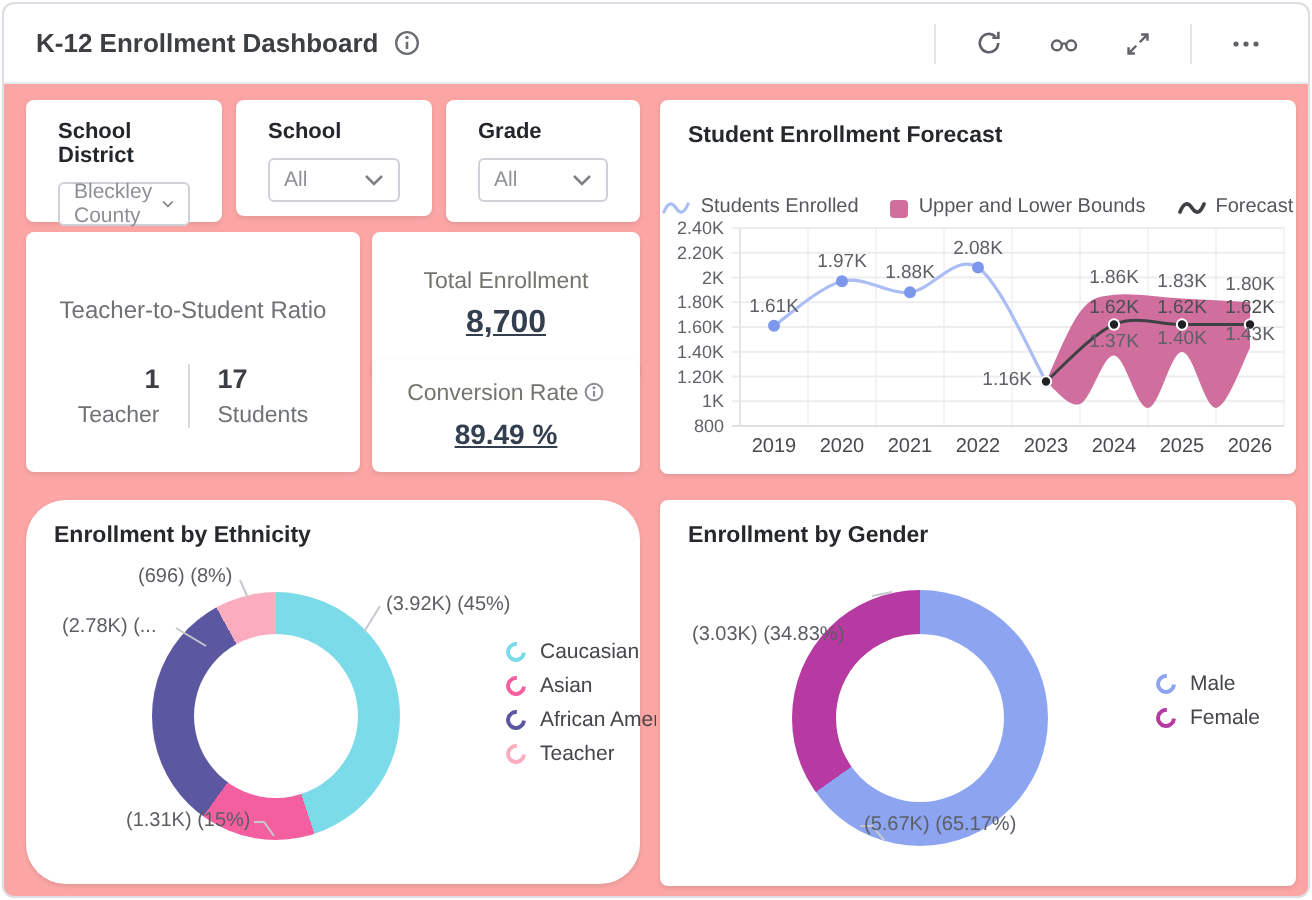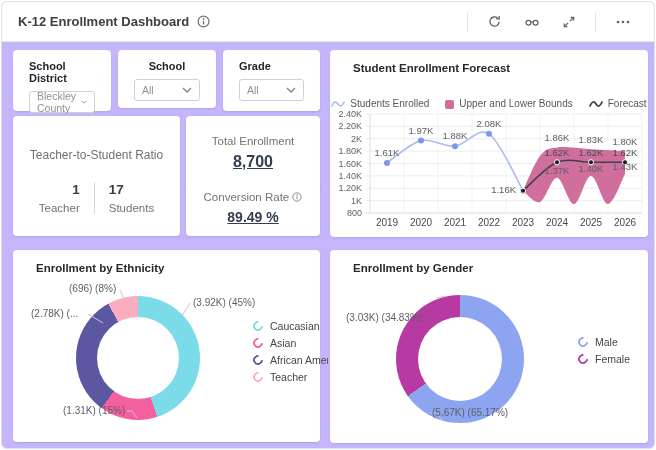--- a/index.html
+++ b/index.html
@@ -1,30 +1,30 @@
 <!DOCTYPE html>
 <html><head>
 <meta charset="utf-8">
 <style>
   * { box-sizing: border-box; }
   body { margin:0; background:#fff; font-family:"Liberation Sans", sans-serif; }
   .frame { position:relative; width:654px; height:448px; margin:1px; border:1px solid #dcdfe3;
-           border-radius:6px; background:#c4b5fd; overflow:hidden; }
+           border-radius:6px; background:#fca5a5; overflow:hidden; }
 
   
   .topbar { position:absolute; top:0; left:0; right:0; height:40px; background:#fff;
             border-bottom:1px solid #e9eaec; display:flex; align-items:center; padding:0 16px; }
   .title { font-size:13px; font-weight:bold; color:#3c4043; margin-right:8px; }
   .tools { margin-left:auto; display:flex; align-items:center; gap:8px; }
   .tbtn { background:none; border:none; padding:4px 7px; cursor:pointer; display:flex; align-items:center; }
   .tdiv { width:1px; height:20px; background:#e4e6e8; margin:0 4px; }
 
   
   .card { position:absolute; background:#fff; border-radius:4px; box-shadow:0 1px 2px rgba(60,64,67,.14); }
-  .card-title { font-size:11.5px; font-weight:bold; color:#26292c; padding:12px 23px 0; }
+  .card-title { font-size:11.5px; font-weight:bold; color:#26292c; padding:12px 14px 0; }
 
   
   .fcard { padding:10px 16px; }
   .flabel { font-size:11px; font-weight:bold; color:#23262a; margin-bottom:7px; }
   .select { height:22px; border:1px solid #ced2d6; border-radius:3px; display:flex; align-items:center;
             justify-content:space-between; padding:0 7px; color:#8d9196; font-size:10.5px; cursor:pointer; background:#fff; }
 
   
   .kpi-label { font-size:11.5px; color:#73766d; }
   .kpi-value { font-size:16px; font-weight:bold; color:#333e4f; margin-top:6px;text-decoration:underline; }
@@ -104,21 +104,21 @@
 
   <div class="card fcard" style="left:11px; top:48px; width:98px; height:61px;">
     <div class="flabel">School District</div>
     <div class="select">
       <span>Bleckley County</span>
       <svg width="10" height="6" viewBox="0 0 10 6">
           <path d="M1 1l4 4 4-4" fill="none" stroke="#7d8186" stroke-width="1.3"></path>
         </svg>
     </div>
   </div>
-  <div class="card fcard" style="left:116px; top:48px; width:98px; height:58px;text-align:center;">
+  <div class="card fcard" style="left:116px; top:48px; width:98px; height:58px;">
     <div class="flabel">School</div>
     <div class="select">
       <span>All</span>
       <svg width="10" height="6" viewBox="0 0 10 6">
           <path d="M1 1l4 4 4-4" fill="none" stroke="#7d8186" stroke-width="1.3"></path>
         </svg>
     </div>
   </div>
   <div class="card fcard" style="left:221px; top:48px; width:97px; height:61px;">
     <div class="flabel">Grade</div>
@@ -241,21 +241,21 @@
         <text x="295" y="46.2625" text-anchor="middle" font-size="9.5" fill="#4a4d50">1.62K</text>
         <text x="227" y="31.4125" text-anchor="middle" font-size="9.5" fill="#5d6064">1.86K</text>
         <text x="261" y="33.26875" text-anchor="middle" font-size="9.5" fill="#5d6064">1.83K</text>
         <text x="295" y="35.125" text-anchor="middle" font-size="9.5" fill="#5d6064">1.80K</text>
         <text x="227" y="63.73125" text-anchor="middle" font-size="9.5" fill="#5d6064">1.37K</text>
         <text x="261" y="61.875" text-anchor="middle" font-size="9.5" fill="#5d6064">1.40K</text>
         <text x="295" y="60.01875" text-anchor="middle" font-size="9.5" fill="#5d6064">1.43K</text>
       </svg>
   </div>
 
-  <div class="card" style="left:11px; top:248px; width:307px; height:192px;">
+  <div class="card" style="left:11px; top:248px; width:307px; height:192px;border-radius:20px;">
     <div class="card-title">Enrollment by Ethnicity</div>
     <div class="donut" style="left: 63px; top: 46px; width: 124px; height: 124px; background: conic-gradient(rgb(123, 219, 232) 0%, rgb(123, 219, 232) 45%, rgb(244, 96, 159) 45%, rgb(244, 96, 159) 60%, rgb(91, 87, 161) 60%, rgb(91, 87, 161) 92%, rgb(251, 173, 191) 92%, rgb(251, 173, 191) 100%);">
       <div class="hole" style="inset:21px;"></div>
     </div>
     <svg class="leaders" width="307" height="193">
       <polyline points="169,66 177,53" fill="none" stroke="#c5c9ce" stroke-width="1"></polyline>
       <polyline points="124,168 119,161 114,161" fill="none" stroke="#c5c9ce" stroke-width="1"></polyline>
       <polyline points="90,73 75,64" fill="none" stroke="#c5c9ce" stroke-width="1"></polyline>
       <polyline points="111,49 107,40" fill="none" stroke="#c5c9ce" stroke-width="1"></polyline>
     </svg>

